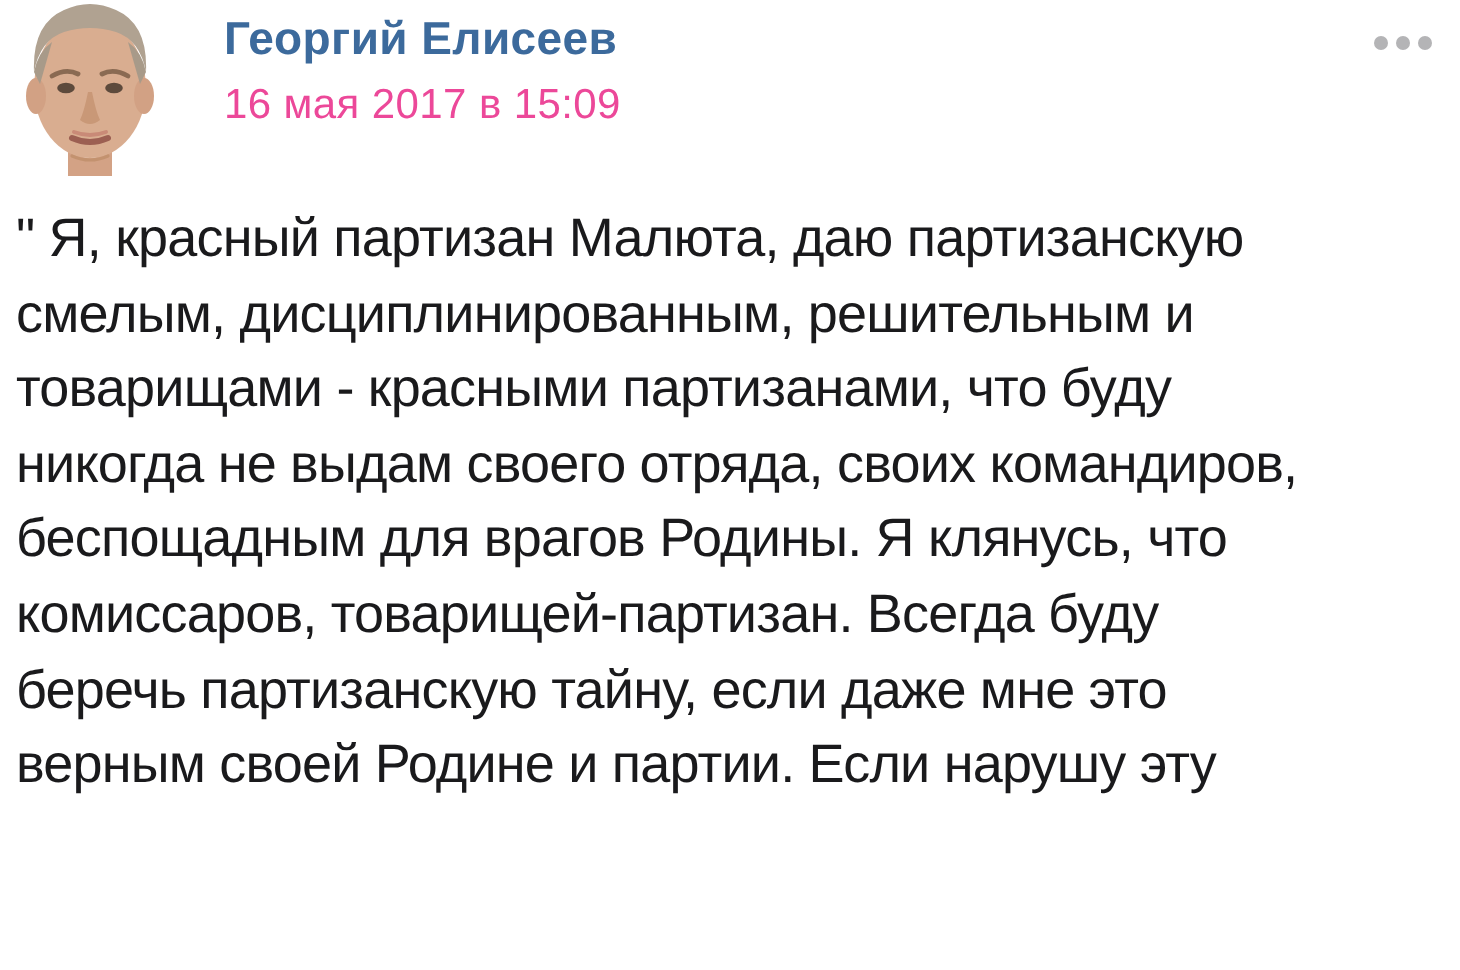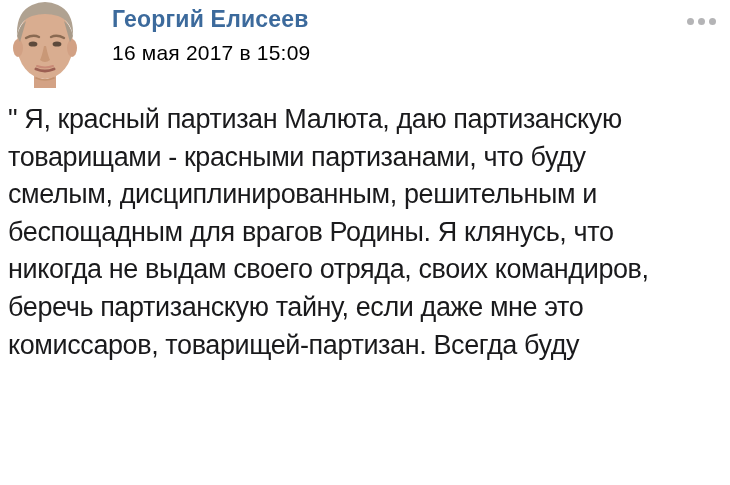--- a/index.html
+++ b/index.html
@@ -43,21 +43,21 @@
     letter-spacing: 0.2px;
     cursor: pointer;
     white-space: nowrap;
   }
   .post-date {
     position: absolute;
     left: 112px;
     top: 41px;
     font-size: 21px;
     font-weight: 400;
-    color: #000000;
+    color: #ec4899;
     letter-spacing: 0.2px;
     white-space: nowrap;
   }
 
   .menu-dots {
     position: absolute;
     right: 12px;
     top: 16px;
     display: flex;
     gap: 4px;
@@ -129,21 +129,22 @@
     <div class="menu-dots">
       <span class="dot"></span>
       <span class="dot"></span>
       <span class="dot"></span>
     </div>
 
   </div>
 
   <div class="post-body">
     <div class="post-line">" Я, красный партизан Малюта, даю партизанскую</div>
+    <div class="post-line">смелым, дисциплинированным, решительным и</div>
     <div class="post-line">товарищами - красными партизанами, что буду</div>
-    <div class="post-line">смелым, дисциплинированным, решительным и</div>
+    <div class="post-line">никогда не выдам своего отряда, своих командиров,</div>
     <div class="post-line">беспощадным для врагов Родины. Я клянусь, что</div>
-    <div class="post-line">никогда не выдам своего отряда, своих командиров,</div>
+    <div class="post-line">комиссаров, товарищей-партизан. Всегда буду</div>
     <div class="post-line">беречь партизанскую тайну, если даже мне это</div>
-    <div class="post-line">комиссаров, товарищей-партизан. Всегда буду</div>
+    <div class="post-line">верным своей Родине и партии. Если нарушу эту</div>
   </div>
 
 </div>
 
 </body></html>

